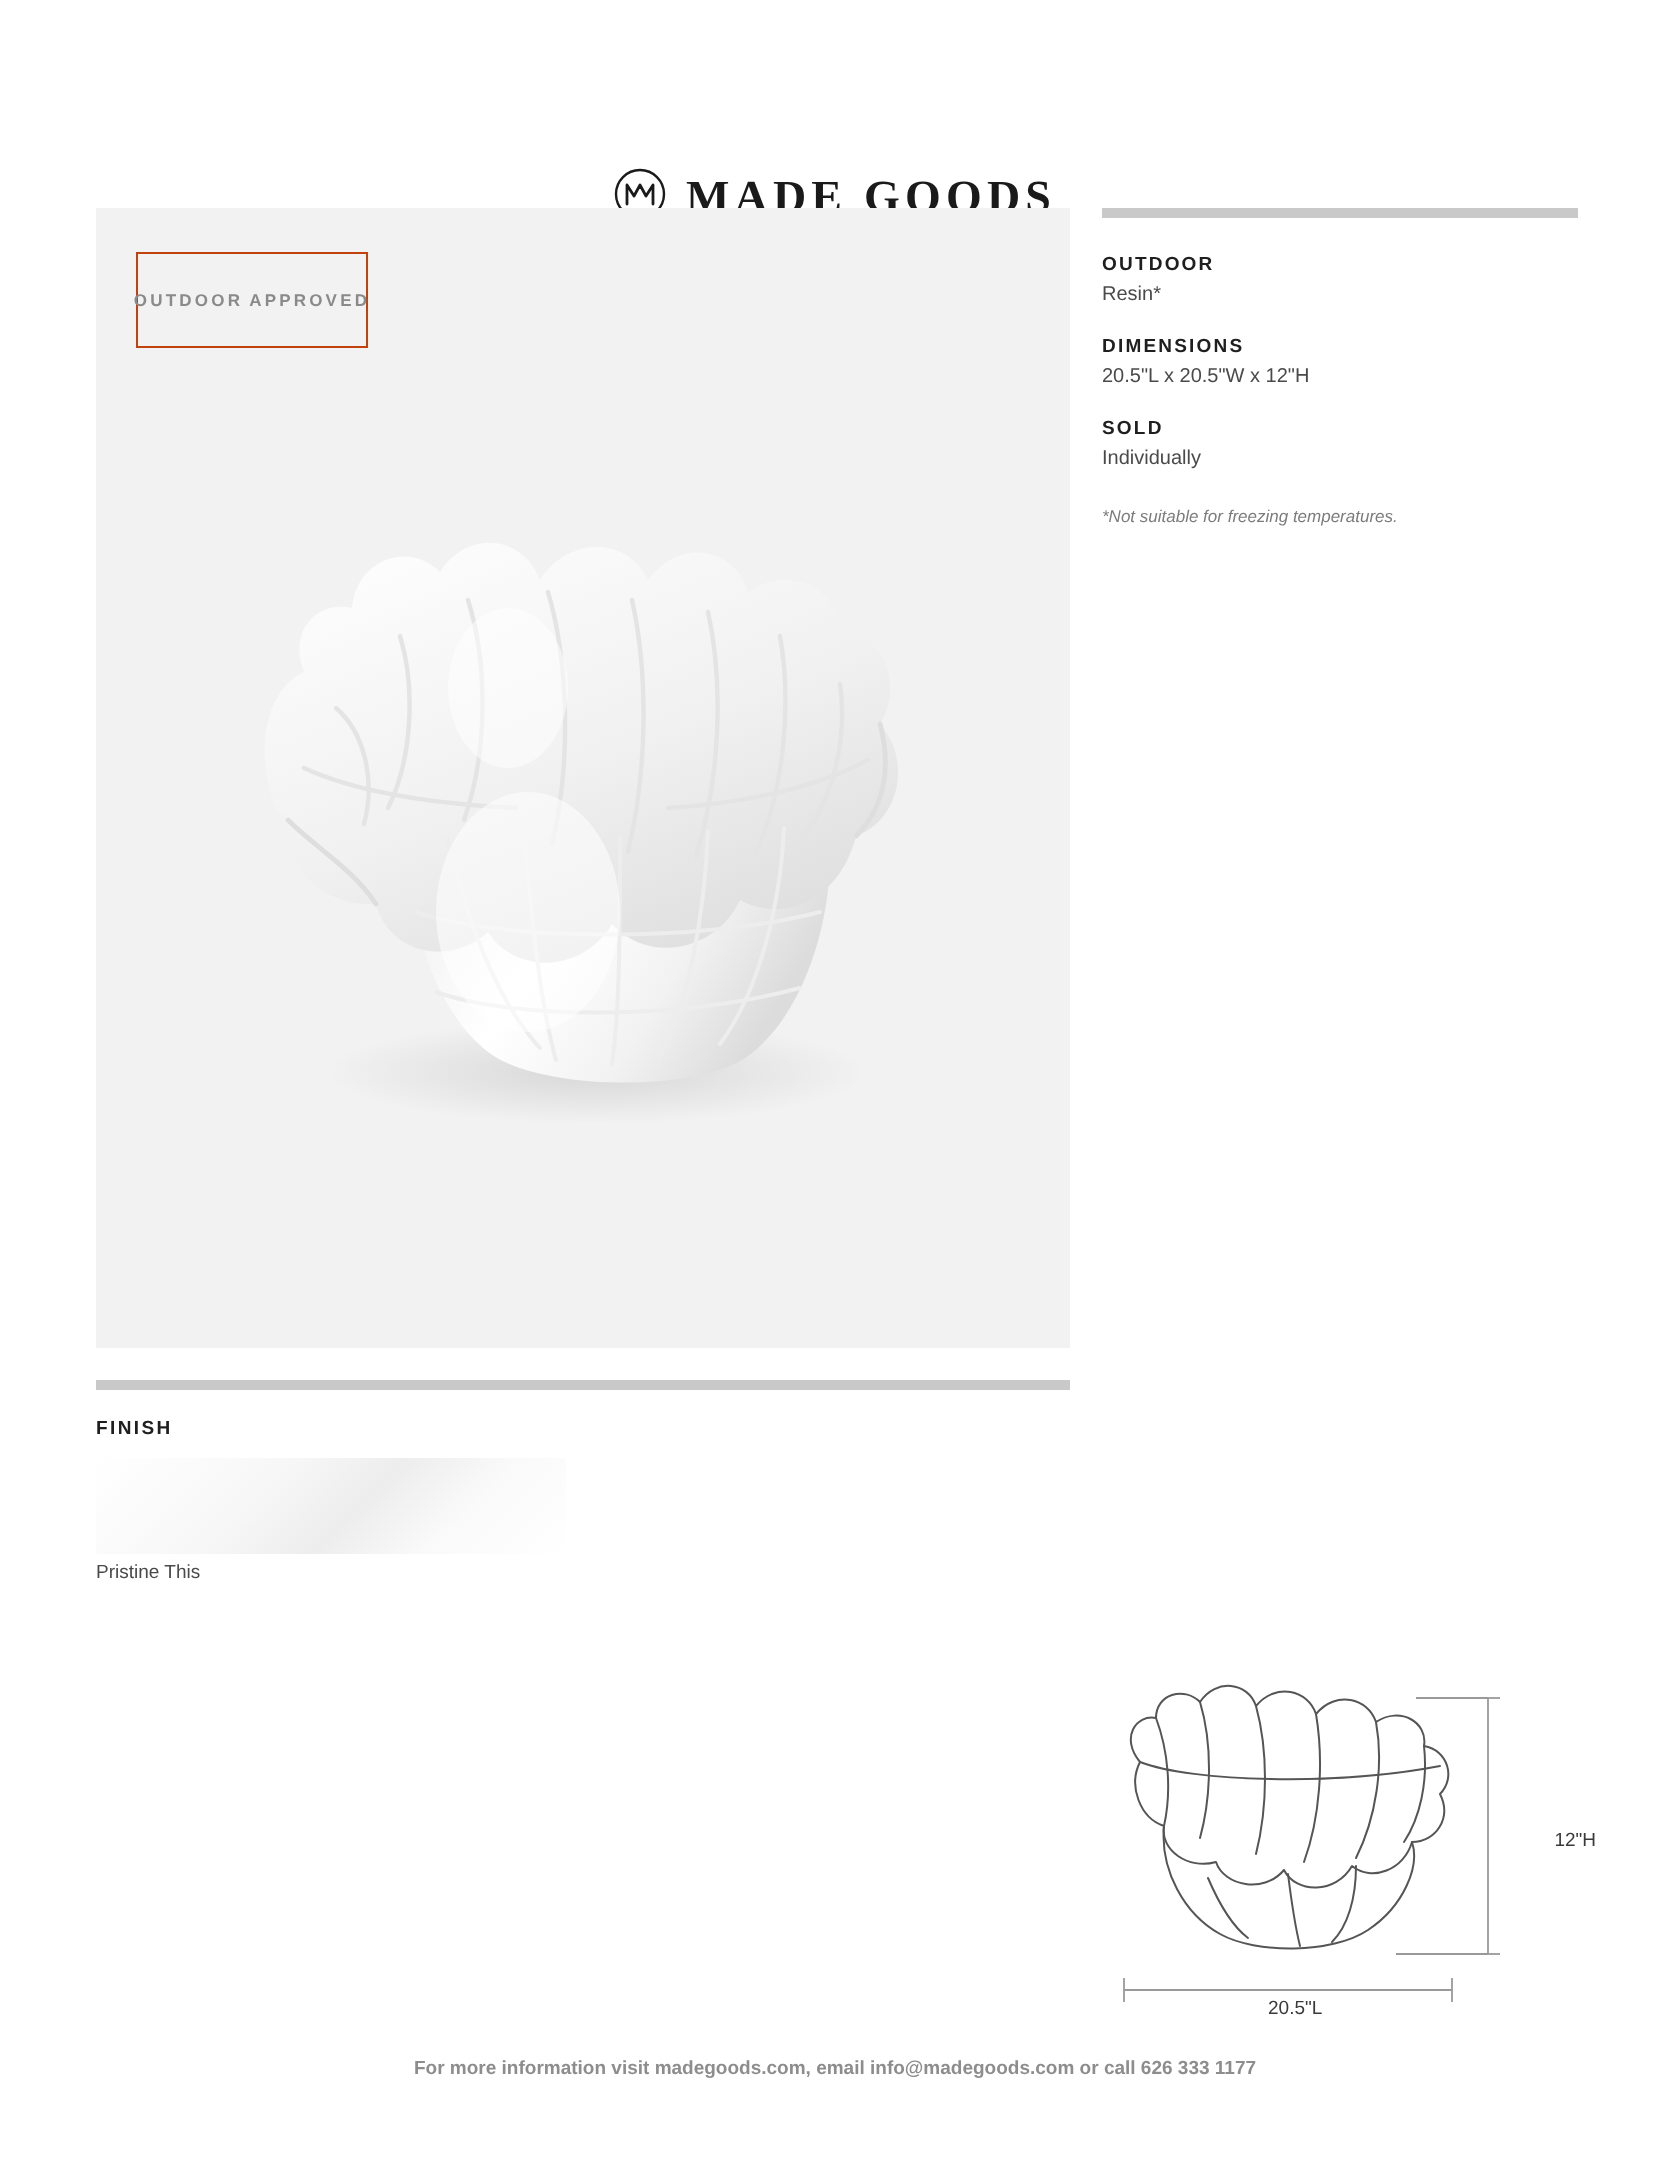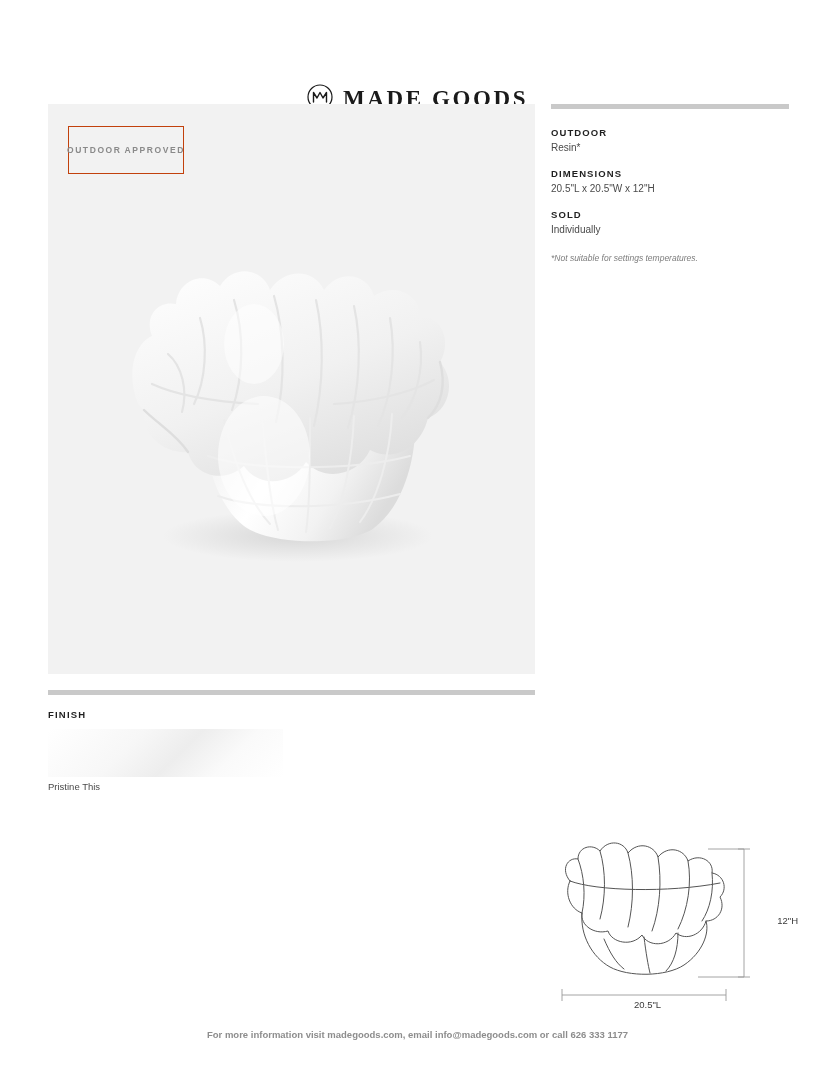--- a/index.html
+++ b/index.html
@@ -305,21 +305,21 @@
 
   <div class="spec-label">OUTDOOR</div>
   <div class="spec-value">Resin*</div>
 
   <div class="spec-label">DIMENSIONS</div>
   <div class="spec-value">20.5"L x 20.5"W x 12"H</div>
 
   <div class="spec-label">SOLD</div>
   <div class="spec-value">Individually</div>
 
-  <div class="footnote">*Not suitable for settings temperatures.</div>
+  <div class="footnote">*Not suitable for freezing temperatures.</div>
 </div>
 
 <div class="finish-rule"></div>
 <div class="finish-label">FINISH</div>
 <div class="swatch"></div>
 <div class="swatch-name">Pristine This</div>
 
 <div class="dims">
   <svg viewBox="0 0 250 180" width="250" height="180">
 

